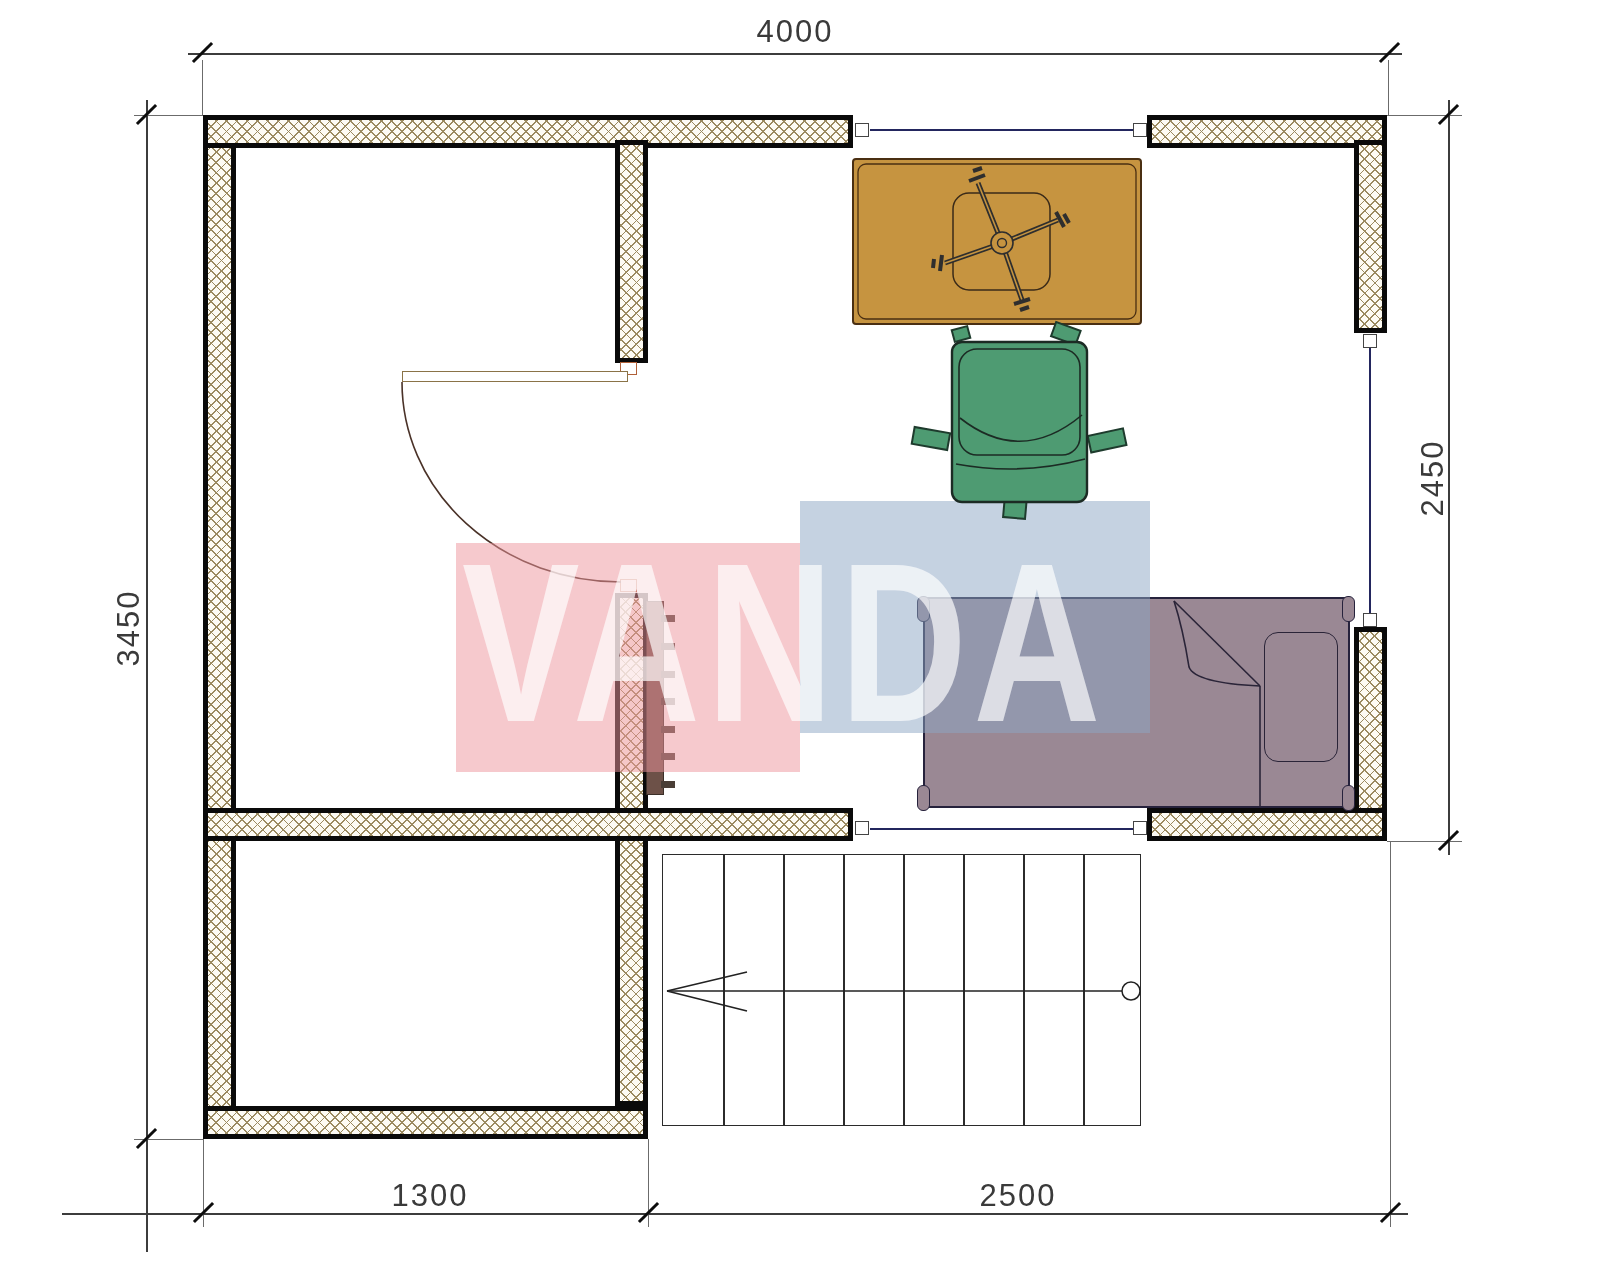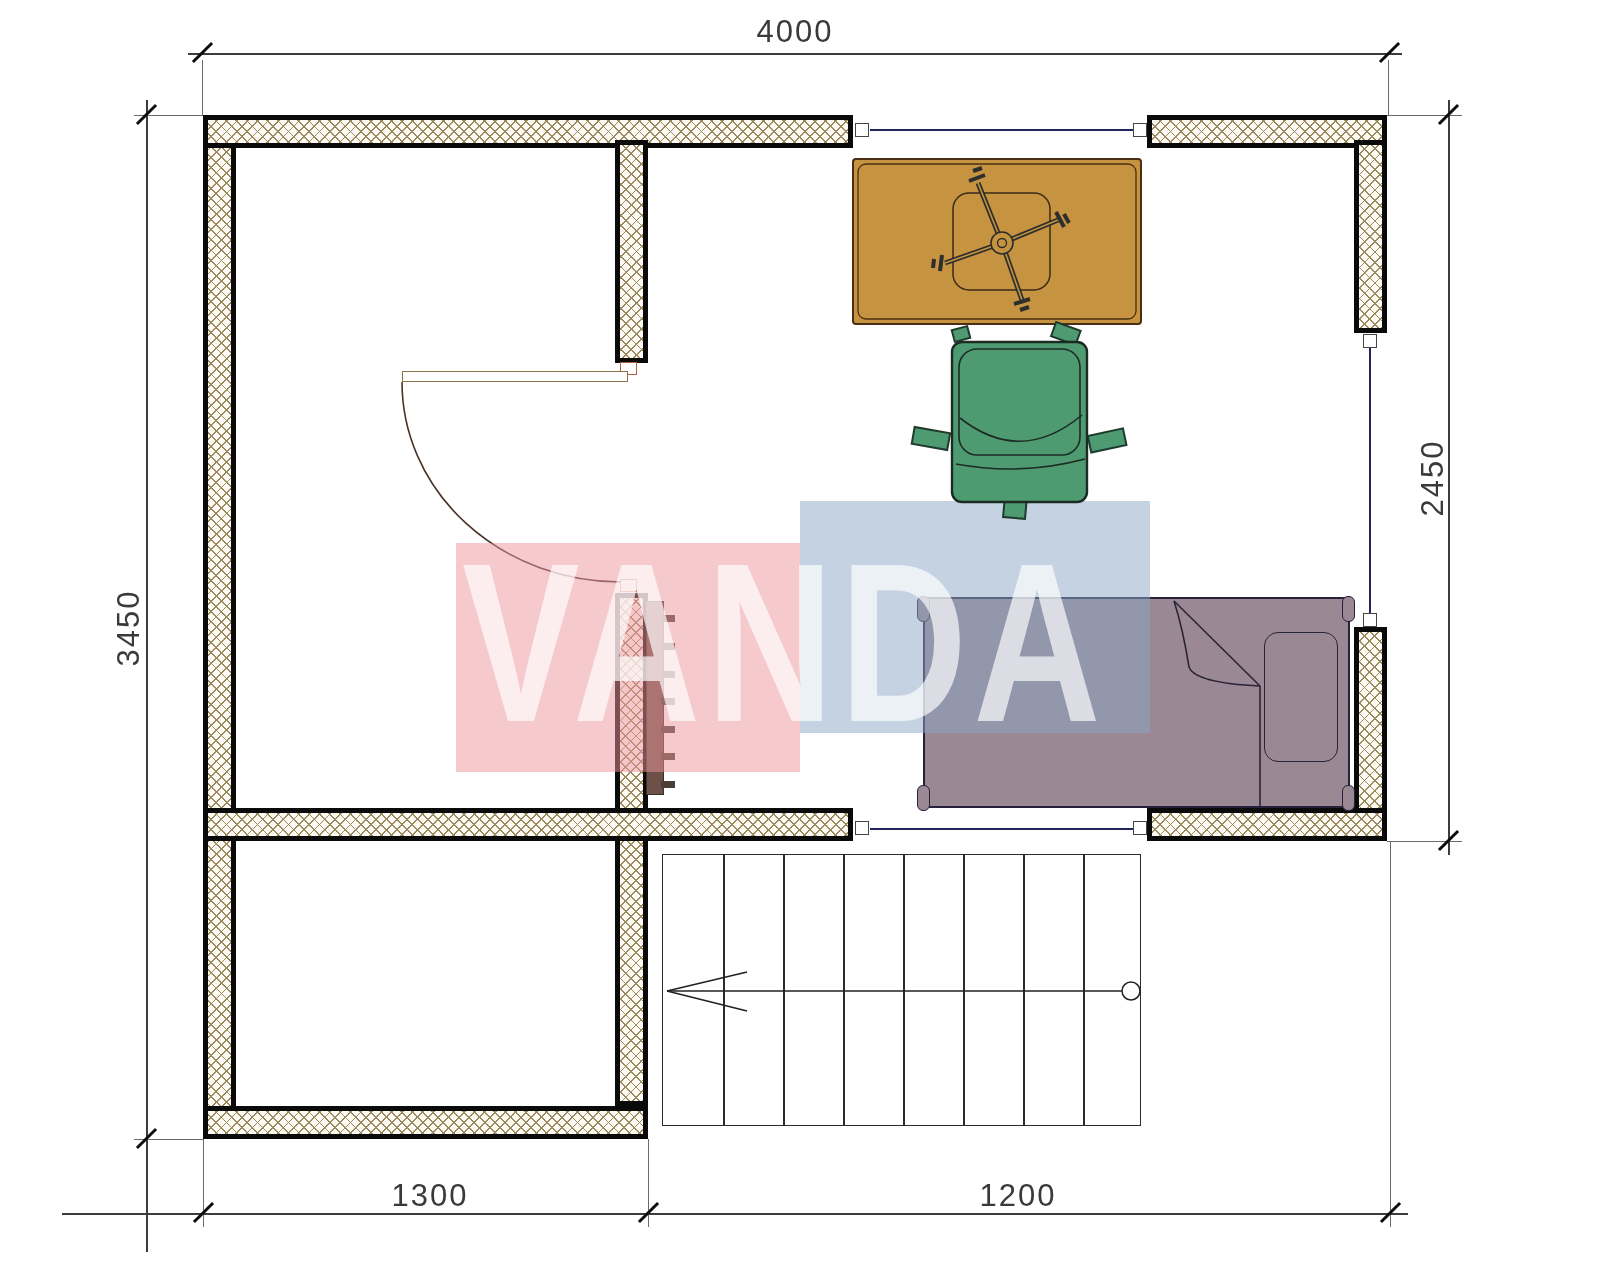--- a/index.html
+++ b/index.html
@@ -78,21 +78,21 @@
   <div class="tick" style="left:1435px;top:113px;"></div>
   <div class="tick" style="left:1435px;top:839px;"></div>
   <div class="tick" style="left:190px;top:1211px;"></div>
   <div class="tick" style="left:635px;top:1211px;"></div>
   <div class="tick" style="left:1377px;top:1211px;"></div>
 
   <div class="dim-label" style="left:720px;top:14px;">4000</div>
   <div class="dim-label vert" style="left:54px;top:610px;">3450</div>
   <div class="dim-label vert" style="left:1358px;top:460px;">2450</div>
   <div class="dim-label" style="left:355px;top:1178px;">1300</div>
-  <div class="dim-label" style="left:943px;top:1178px;">1200</div>
+  <div class="dim-label" style="left:943px;top:1178px;">2500</div>
 
   <div class="wall" style="left:203px;top:115px;width:33px;height:1024px;"></div>
   <div class="wall" style="left:203px;top:115px;width:650px;height:33px;"></div>
   <div class="wall" style="left:1147px;top:115px;width:240px;height:33px;"></div>
   <div class="wall" style="left:1354px;top:140px;width:33px;height:193px;"></div>
   <div class="wall" style="left:1354px;top:627px;width:33px;height:214px;"></div>
   <div class="wall" style="left:1147px;top:808px;width:240px;height:33px;"></div>
   <div class="wall" style="left:615px;top:140px;width:33px;height:223px;"></div>
   <div class="wall" style="left:615px;top:593px;width:33px;height:513px;"></div>
   <div class="wall" style="left:203px;top:808px;width:650px;height:33px;"></div>

